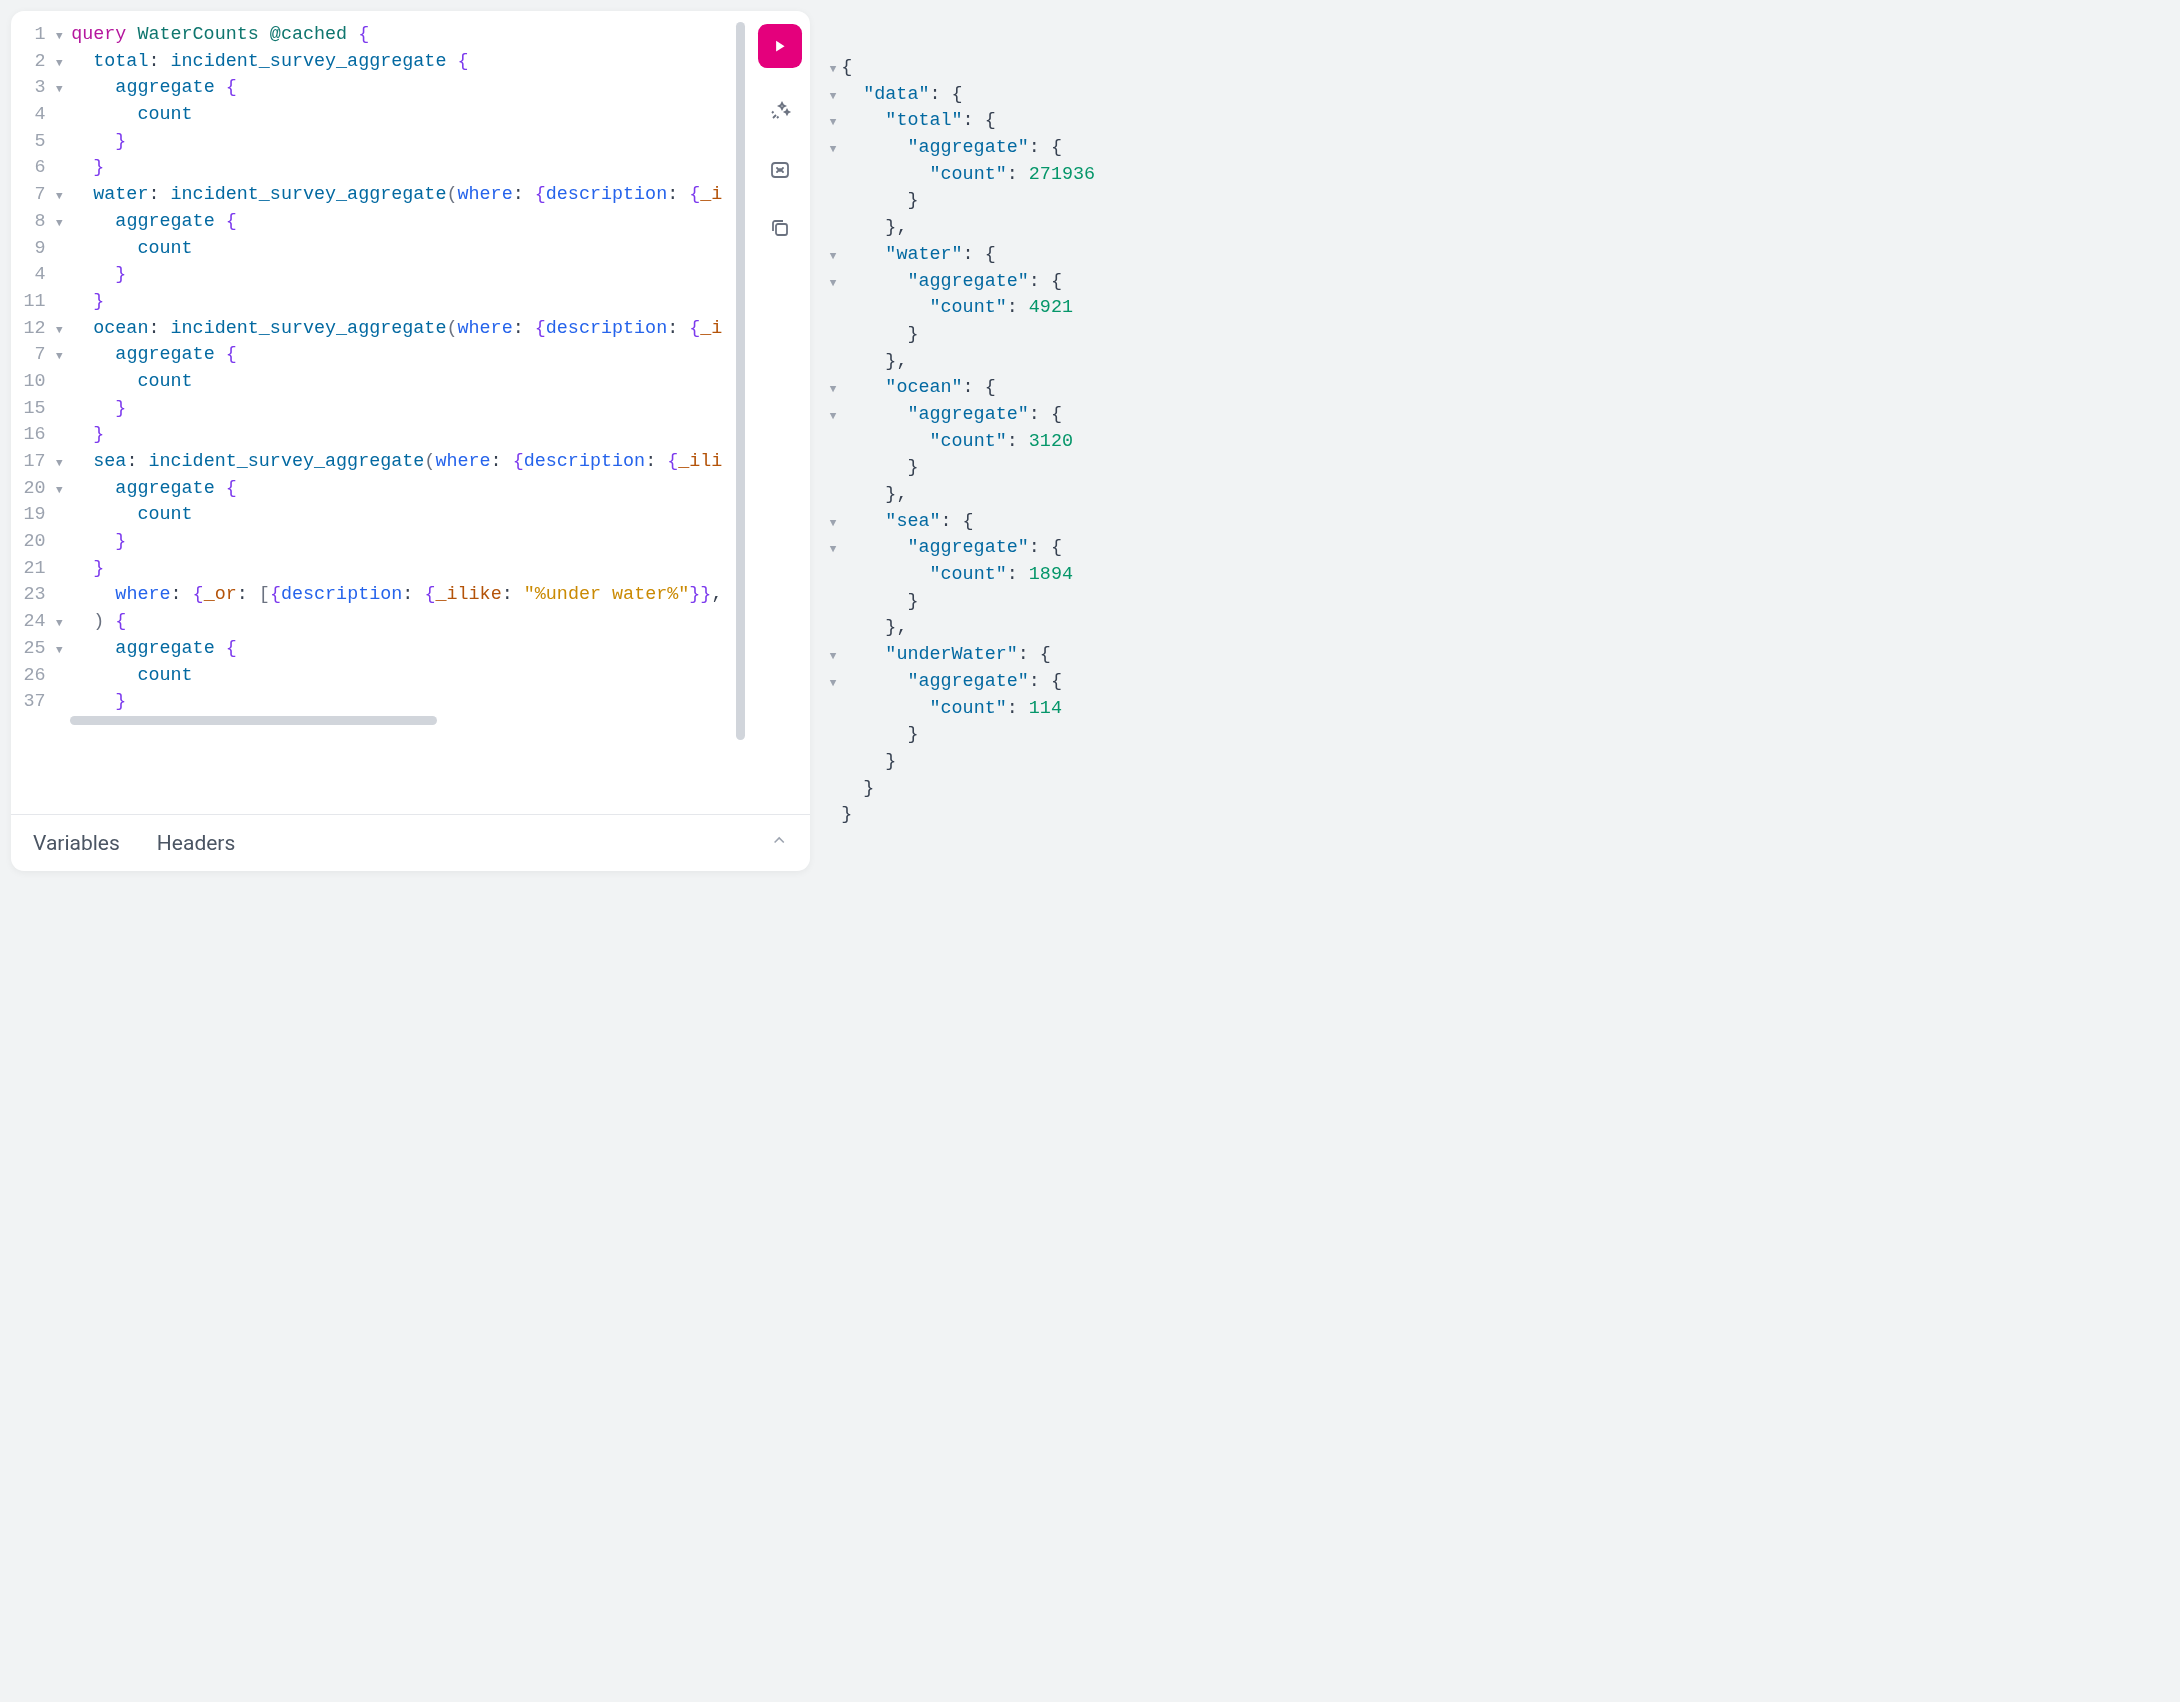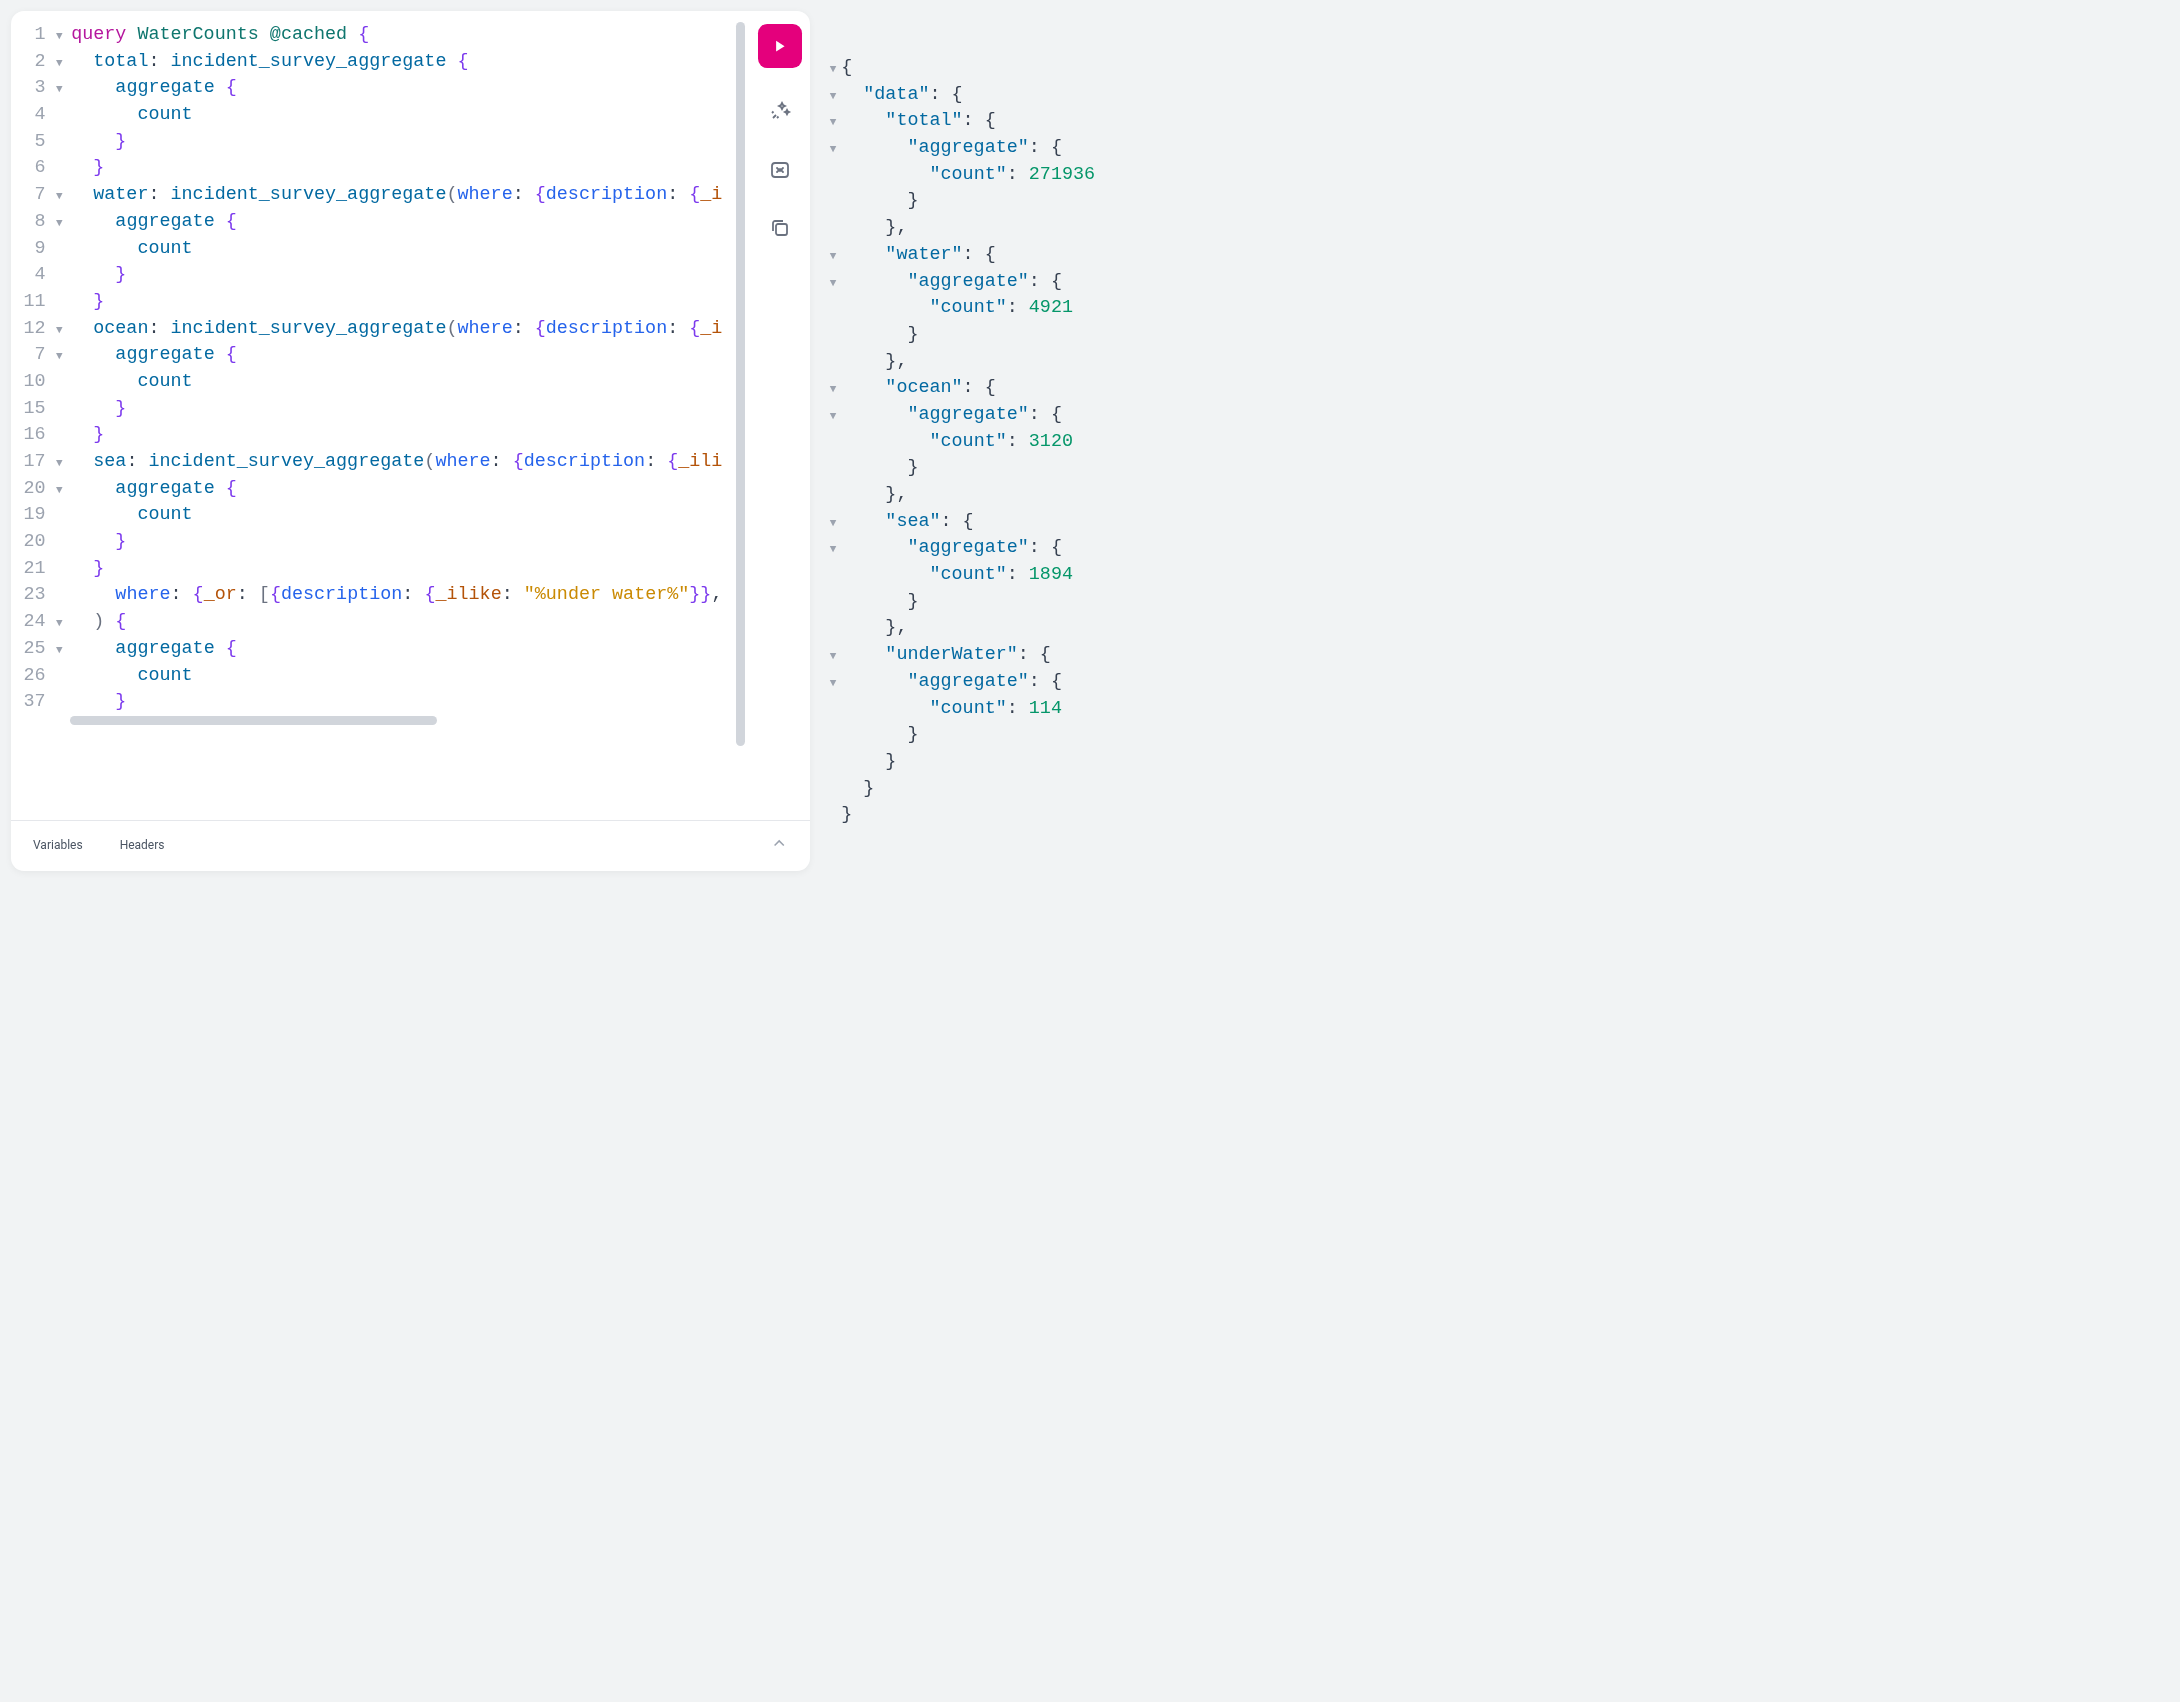--- a/index.html
+++ b/index.html
@@ -160,21 +160,21 @@
   .icon-btn svg { stroke: currentColor; fill: none; stroke-width: 1.8; }
 
   
   .bottom-bar {
     border-top: 0.9px solid var(--border);
     display: flex;
     align-items: center;
     padding: 13px 22px;
     color: var(--tab-fg);
     font-family: -apple-system, BlinkMacSystemFont, "Segoe UI", Roboto, sans-serif;
-    font-size: 12px;
+    font-size: 21px;
     gap: 37px;
   }
   .bottom-bar .spacer { flex: 1; }
   .chevron {
     color: #9ca3af;
     cursor: pointer;
   }
 
   
   .right-panel {

